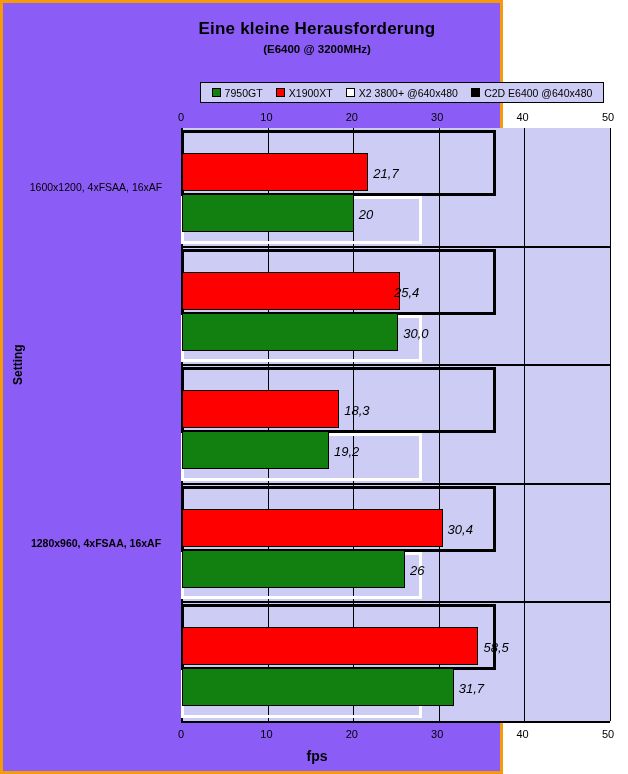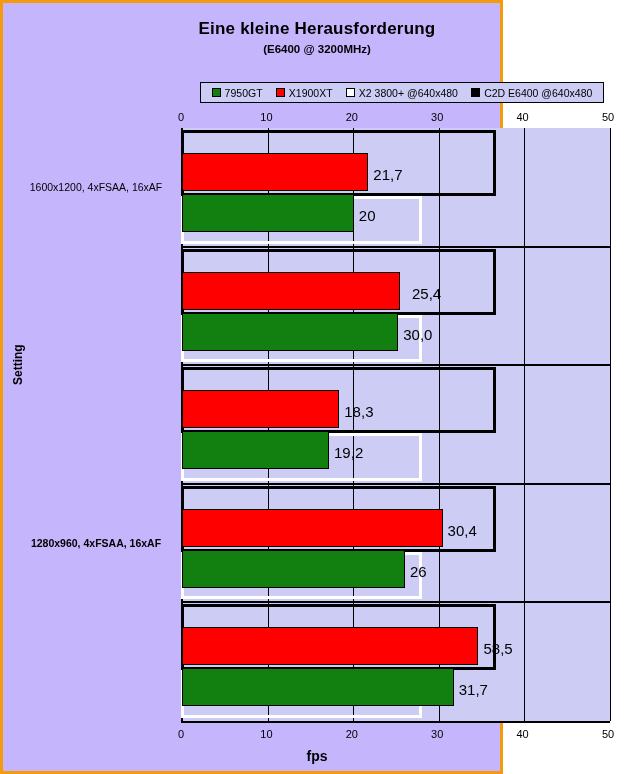--- a/index.html
+++ b/index.html
@@ -12,21 +12,21 @@
     height: 774px;
     font-family: "Liberation Sans", sans-serif;
     overflow: hidden;
   }
   #page {
     position: relative;
     width: 503px;
     height: 774px;
     box-sizing: border-box;
     border: 3px solid #f59a0b;
-    background: #c4b5fd;
+    background: #8b5cf6;
   }
 
   
   #title-block {
     position: absolute;
     left: 0;
     top: 16px;
     width: 628px;
     text-align: center;
   }
@@ -156,24 +156,25 @@
   .bar-white-outline {
     background: transparent;
     border: 3px solid #ffffff;
   }
   .bar-black-outline {
     background: transparent;
     border: 3px solid #000000;
   }
   .bar-value {
     position: absolute;
-    font-size: 15px;
+    font-size: 13px;
     color: #000;
     white-space: nowrap;
     line-height: 1;
+    font-style: italic;
   }
   #cat-labels {
     position: absolute;
     left: 0;
     top: 125px;
     width: 628px;
     height: 593px;
     pointer-events: none;
   }
   .cat-label-box {
@@ -233,21 +234,21 @@
       <div class="bar bar-black-outline" style="left: -2px; top: 2px; width: 314.564px; height: 66px;"></div>
       <div class="bar bar-white-outline" style="left: -2px; top: 68px; width: 241.12px; height: 47.6px;"></div>
       <div class="bar bar-red" style="left: -1px; top: 25px; width: 186.318px; height: 38px;"></div>
       <div class="bar-value" style="left: 190.318px; top: 39px;">21,7</div>
       <div class="bar bar-green" style="left: -1px; top: 66px; width: 171.8px; height: 38px;"></div>
       <div class="bar-value" style="left: 175.8px; top: 80px;">20</div>
       <div class="group-sep" style="top: 117.6px;"></div>
       <div class="bar bar-black-outline" style="left: -2px; top: 120.6px; width: 314.564px; height: 66px;"></div>
       <div class="bar bar-white-outline" style="left: -2px; top: 186.6px; width: 241.12px; height: 47.6px;"></div>
       <div class="bar bar-red" style="left: -1px; top: 143.6px; width: 217.916px; height: 38px;"></div>
-      <div class="bar-value" style="left: 229px; top: 157.6px;">25,4</div>
+      <div class="bar-value" style="left: 211px; top: 157.6px;">25,4</div>
       <div class="bar bar-green" style="left: -1px; top: 184.6px; width: 216.208px; height: 38px;"></div>
       <div class="bar-value" style="left: 220.208px; top: 198.6px;">30,0</div>
       <div class="group-sep" style="top: 236.2px;"></div>
       <div class="bar bar-black-outline" style="left: -2px; top: 239.2px; width: 314.564px; height: 66px;"></div>
       <div class="bar bar-white-outline" style="left: -2px; top: 305.2px; width: 241.12px; height: 47.6px;"></div>
       <div class="bar bar-red" style="left: -1px; top: 262.2px; width: 157.282px; height: 38px;"></div>
       <div class="bar-value" style="left: 161.282px; top: 276.2px;">18,3</div>
       <div class="bar bar-green" style="left: -1px; top: 303.2px; width: 147.034px; height: 38px;"></div>
       <div class="bar-value" style="left: 151.034px; top: 317.2px;">19,2</div>
       <div class="group-sep" style="top: 354.8px;"></div>

